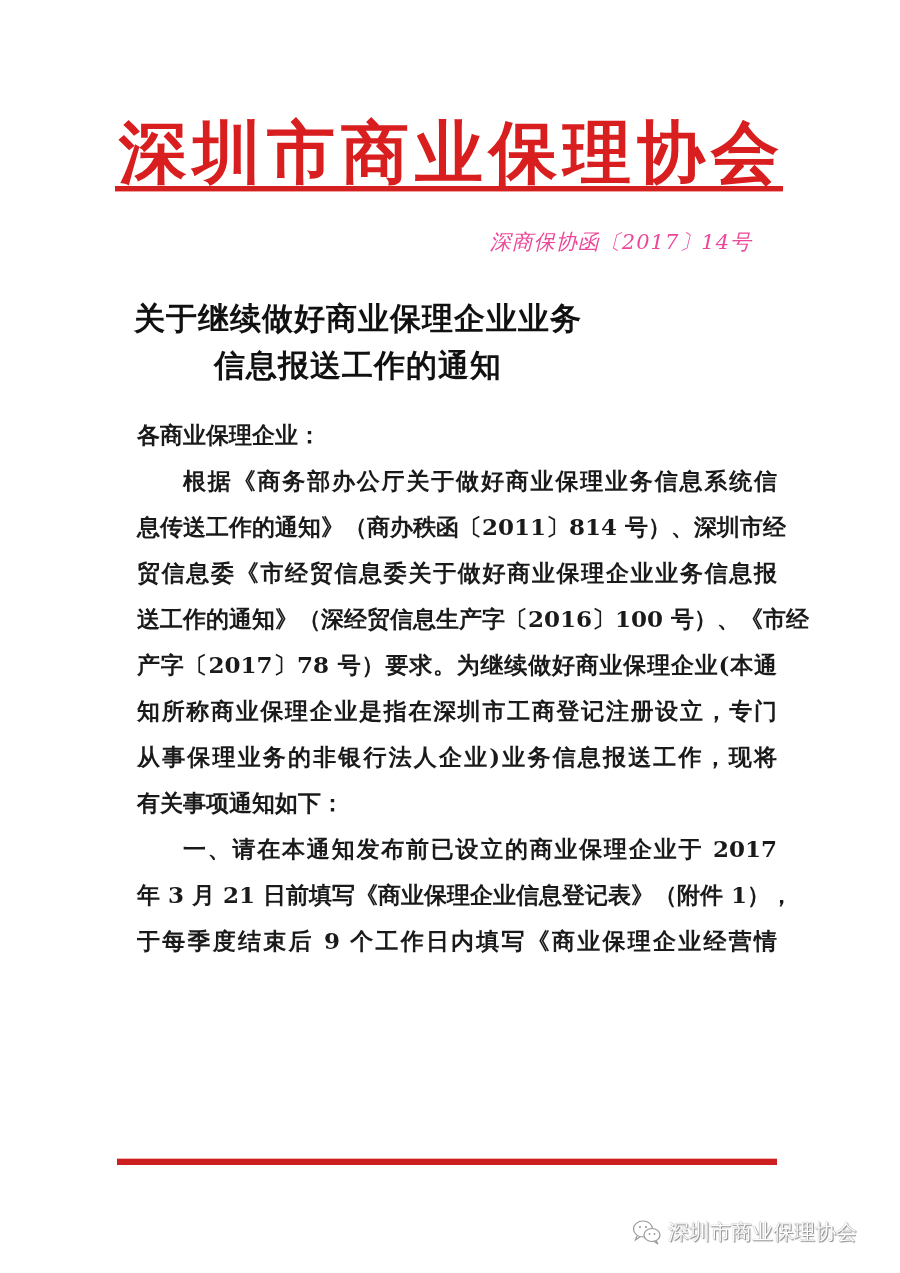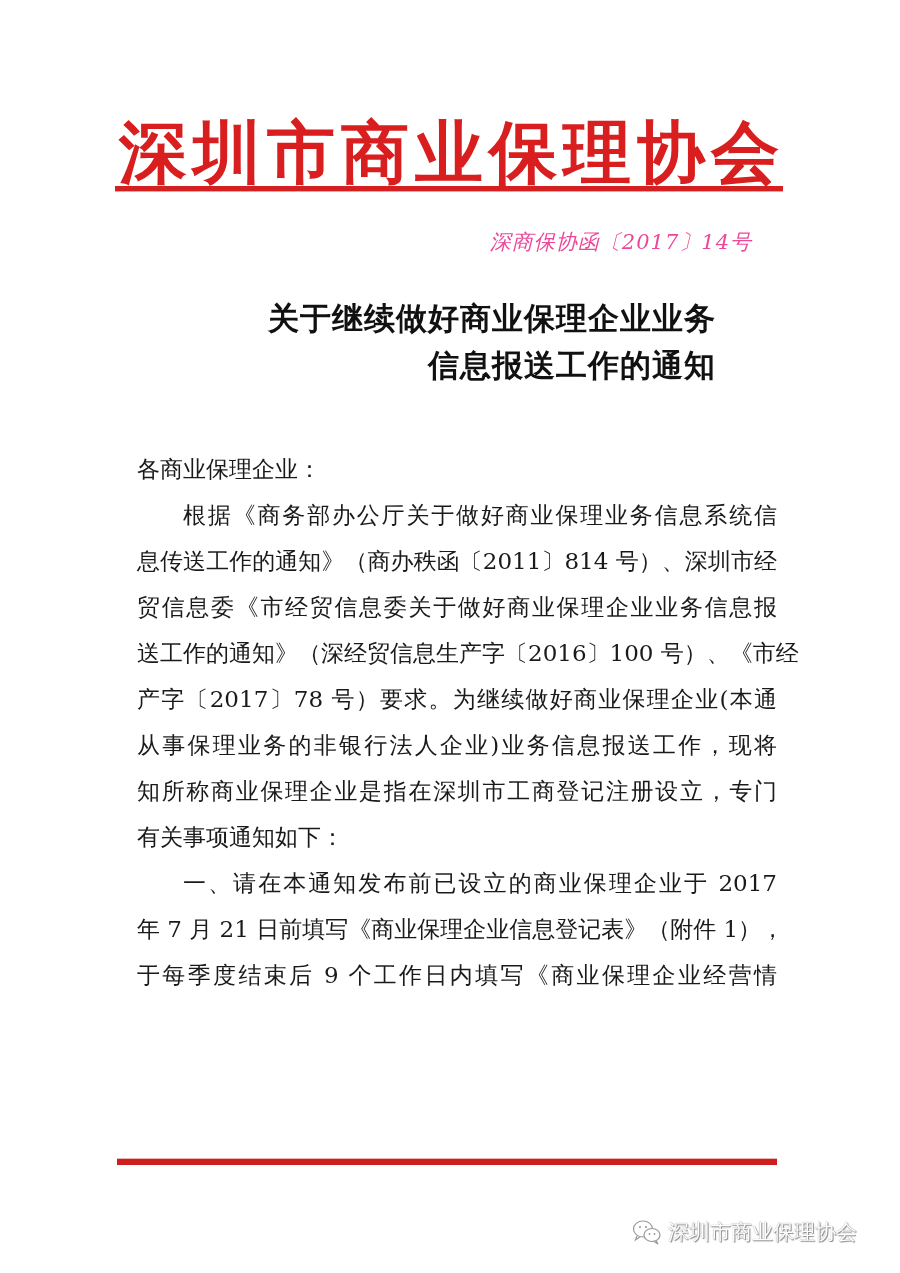--- a/index.html
+++ b/index.html
@@ -45,21 +45,21 @@
       font-size: 21px;
       letter-spacing: 1px;
       color: #ec4899;
       white-space: nowrap;
       font-style: italic;
     }
     .title {
       position: absolute;
       left: 0;
       width: 716px;
-      text-align: right;
+      text-align: center;
       font-family: "DejaVu Sans", "Liberation Sans", sans-serif;
       font-weight: bold;
       font-size: 31px;
       color: #111;
       letter-spacing: 1px;
       white-space: nowrap;
     }
     .title.l1 { top: 298px; }
     .title.l2 { top: 345px; }
     .body-text {
@@ -109,32 +109,32 @@
 <body>
 
 <div class="letterhead">深圳市商业保理协会</div>
 <div class="top-rule"></div>
 
 <div class="doc-number">深商保协函〔2017〕14号</div>
 
 <div class="title l1">关于继续做好商业保理企业业务</div>
 <div class="title l2">信息报送工作的通知</div>
 
-<div class="body-text" style="top:446px;">
+<div class="body-text" style="top:412px;font-weight:bold;">
   <div class="body-line short">各商业保理企业：</div>
   <div class="body-line indent">根据《商务部办公厅关于做好商业保理业务信息系统信</div>
   <div class="body-line">息传送工作的通知》（商办秩函〔2011〕814 号）、深圳市经</div>
   <div class="body-line">贸信息委《市经贸信息委关于做好商业保理企业业务信息报</div>
   <div class="body-line">送工作的通知》（深经贸信息生产字〔2016〕100 号）、《市经</div>
   <div class="body-line">产字〔2017〕78 号）要求。为继续做好商业保理企业(本通</div>
+  <div class="body-line">知所称商业保理企业是指在深圳市工商登记注册设立，专门</div>
   <div class="body-line">从事保理业务的非银行法人企业)业务信息报送工作，现将</div>
-  <div class="body-line">知所称商业保理企业是指在深圳市工商登记注册设立，专门</div>
   <div class="body-line short">有关事项通知如下：</div>
   <div class="body-line indent">一、请在本通知发布前已设立的商业保理企业于 2017</div>
-  <div class="body-line">年 7 月 21 日前填写《商业保理企业信息登记表》（附件 1），</div>
+  <div class="body-line">年 3 月 21 日前填写《商业保理企业信息登记表》（附件 1），</div>
   <div class="body-line">于每季度结束后 9 个工作日内填写《商业保理企业经营情</div>
 </div>
 
 <div class="bottom-rule"></div>
 
 <div class="watermark">
   <svg class="wm-icon" viewBox="0 0 30 26">
     <ellipse cx="11" cy="10" rx="9.5" ry="8" fill="none" stroke="#999" stroke-width="1.2"></ellipse>
     <path d="M5 17 L3.5 21 L8.5 17.5" fill="none" stroke="#999" stroke-width="1.2"></path>
     <circle cx="8" cy="8" r="1.1" fill="#999"></circle>

